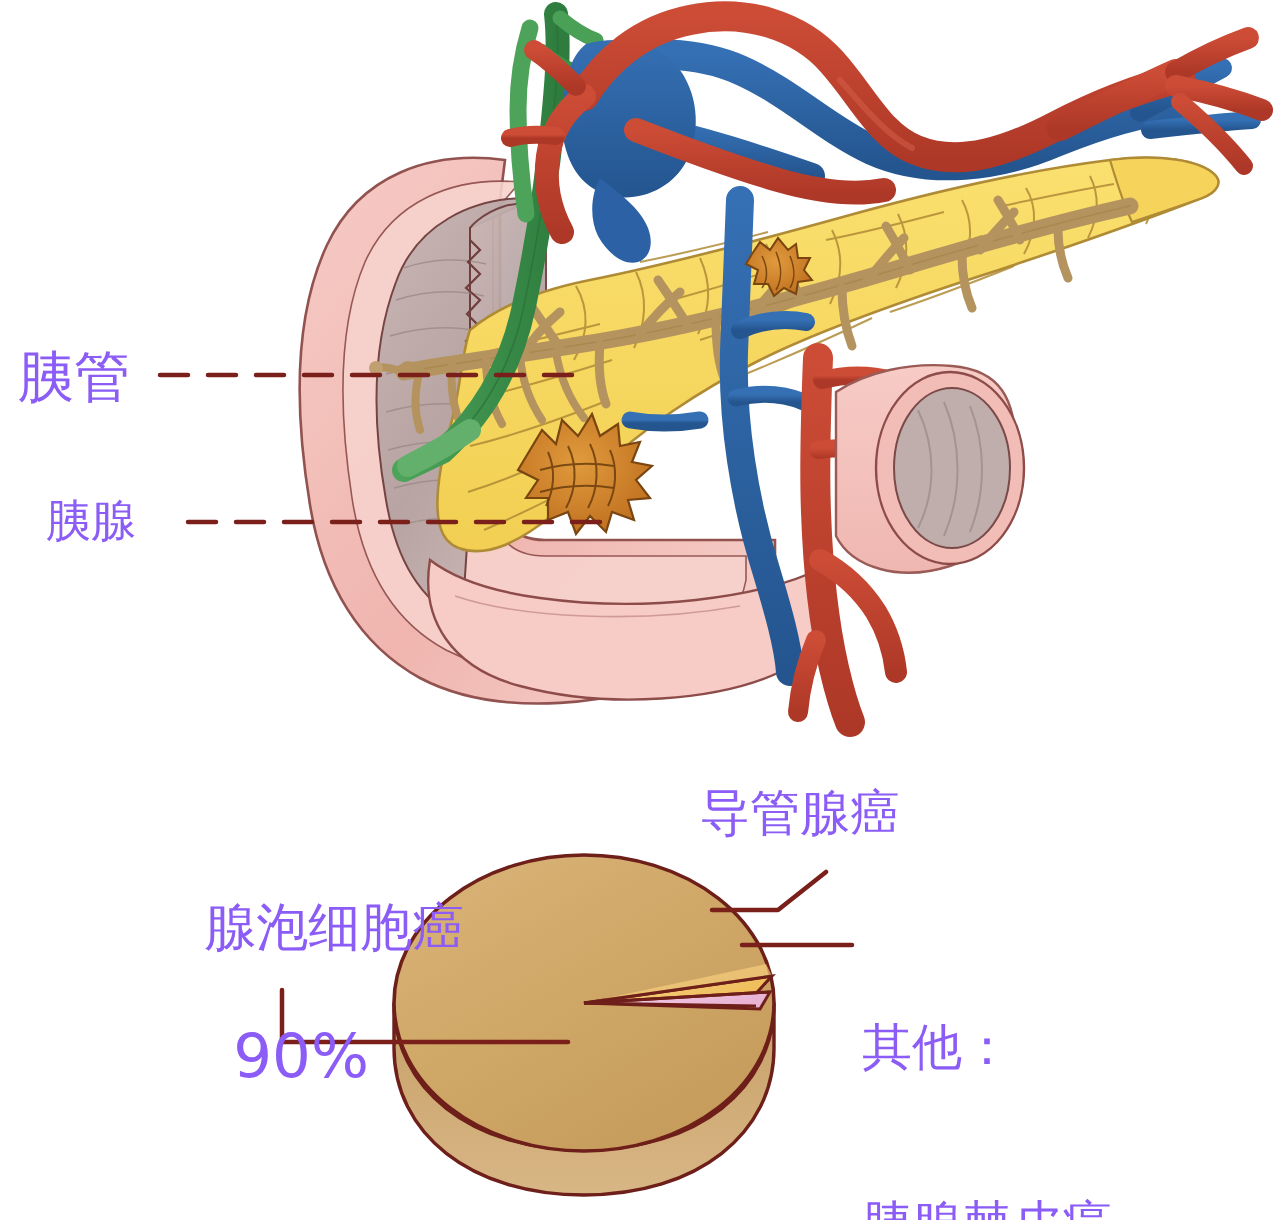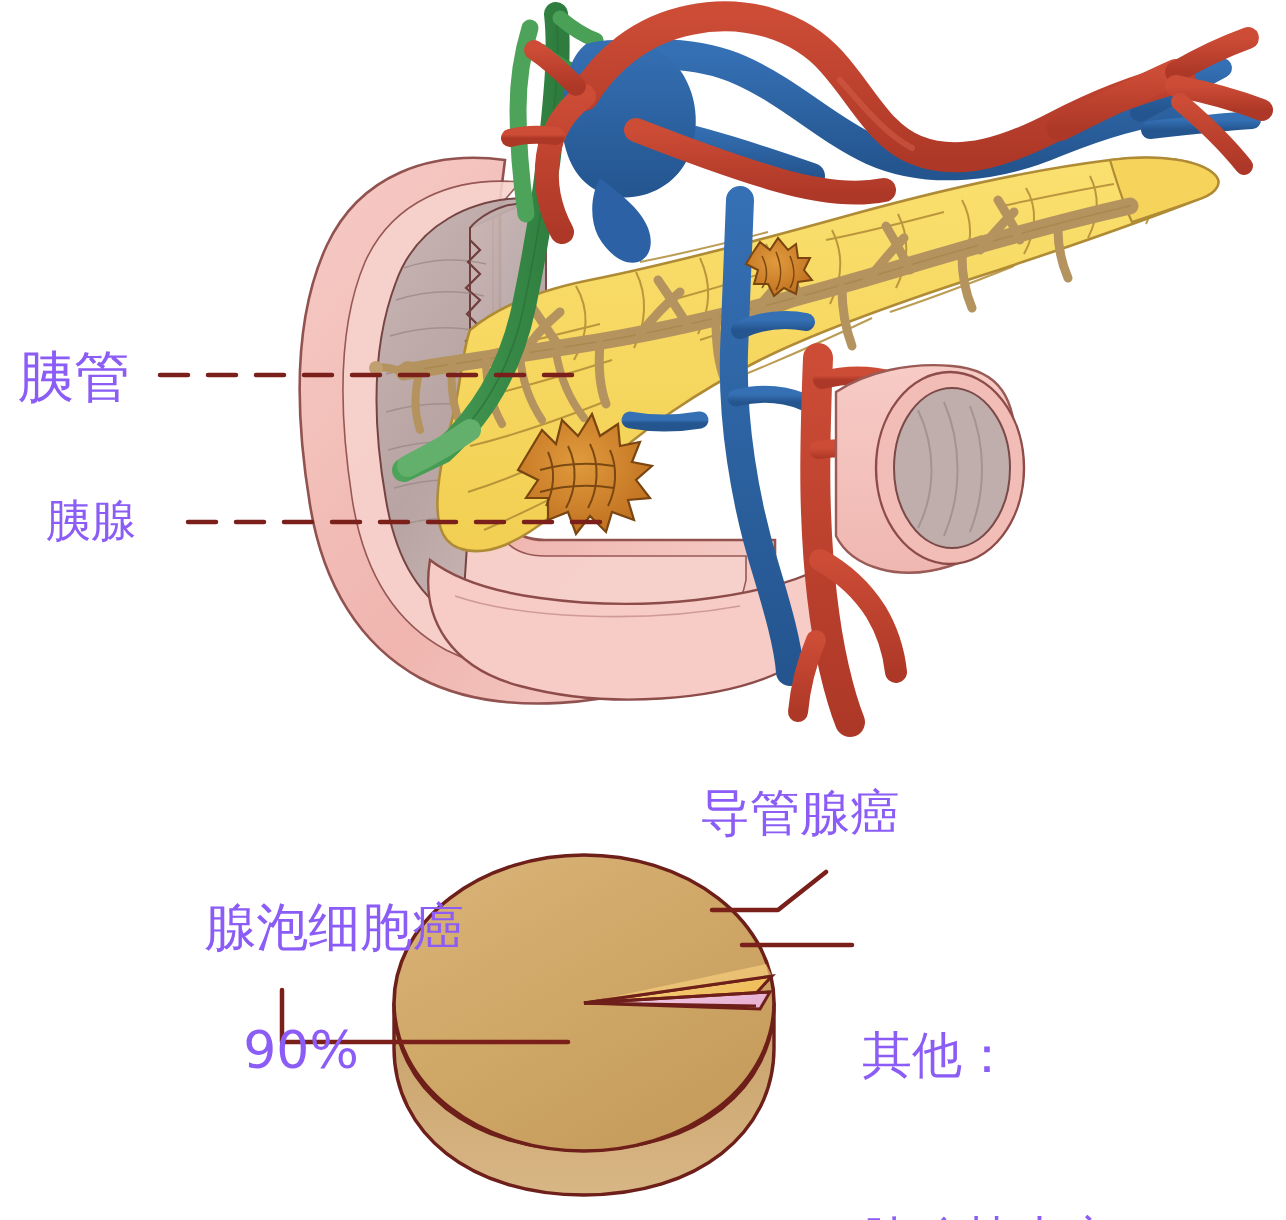--- a/index.html
+++ b/index.html
@@ -33,24 +33,24 @@
     color: #8b5cf6;
     font-family: "DejaVu Sans", "Liberation Sans", sans-serif;
     font-weight: 400;
     white-space: pre;
     line-height: 1.18;
     letter-spacing: 0px;
   }
   #label-duct   { left: 18px;  top: 344px; font-size: 56px; }
   #label-gland  { left: 46px;  top: 494px; font-size: 45px; }
   #label-ductal { left: 138px; top: 836px; font-size: 52px; text-align: center; }
-  #label-ductal .pct { display: block; text-align: center; font-size: 52px; }
+  #label-ductal .pct { display: block; text-align: center; font-size: 61px; }
   #label-acinar { left: 700px; top: 784px; font-size: 50px; }
   #label-other  { left: 862px; top: 900px; font-size: 50px; }
-  #label-other .ln { display: block; margin-top: 8px; }
+  #label-other .ln { display: block; }
 </style>
 </head>
 <body>
 
 <div id="stage">
 
   <svg class="layer" viewBox="0 0 1286 1220">
     <defs>
       <linearGradient id="gDuodWall" x1="0" y1="0" x2="1" y2="1">
         <stop offset="0%" stop-color="#f6c9c4"></stop>

